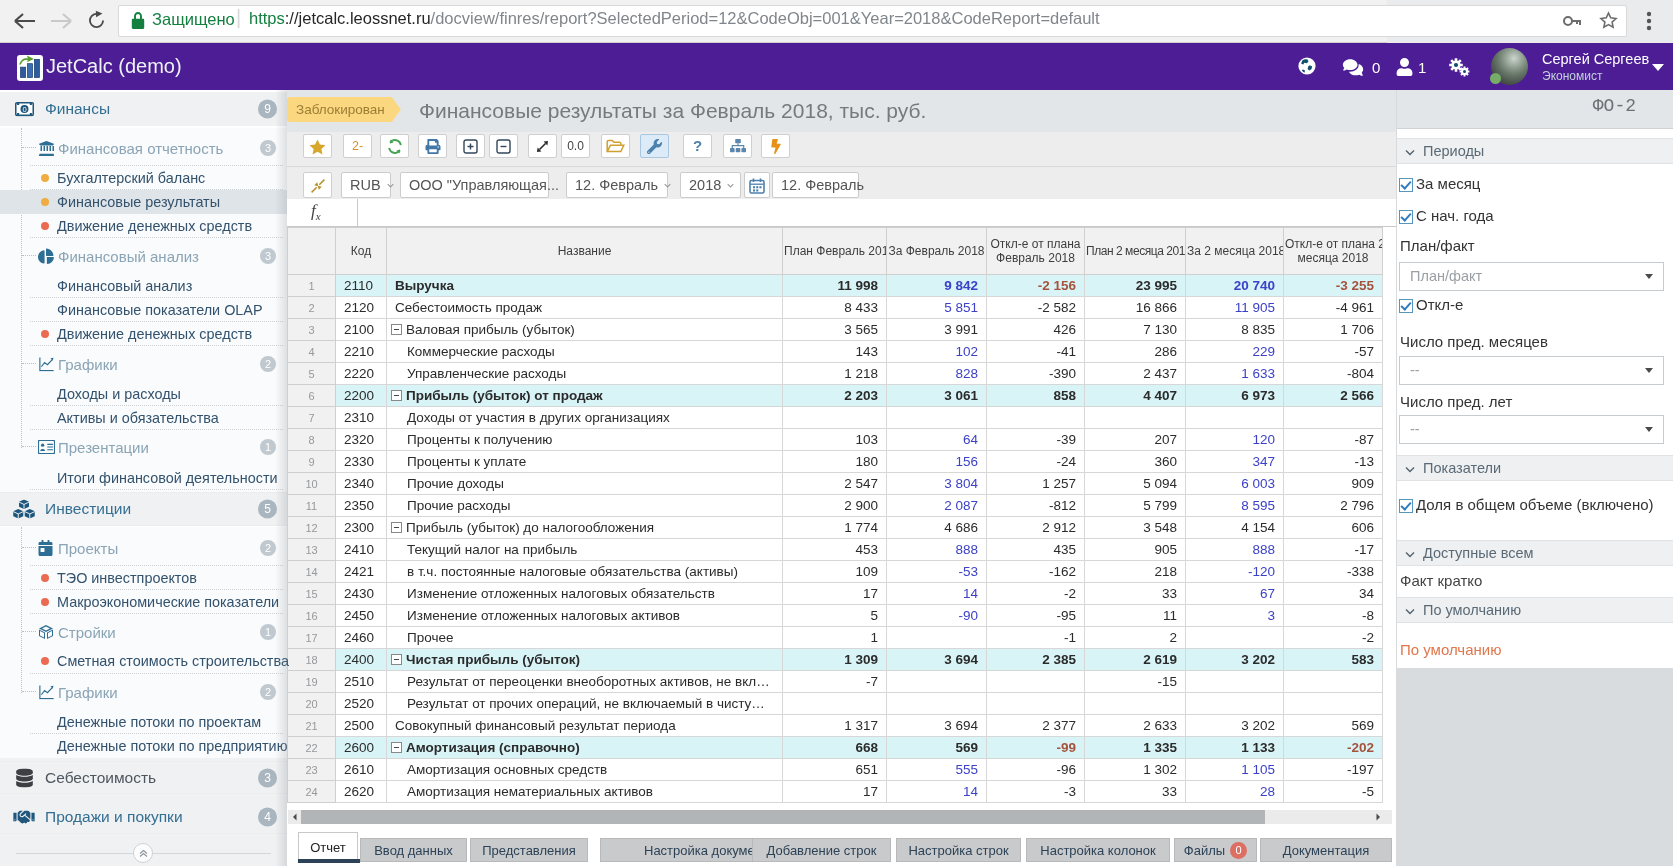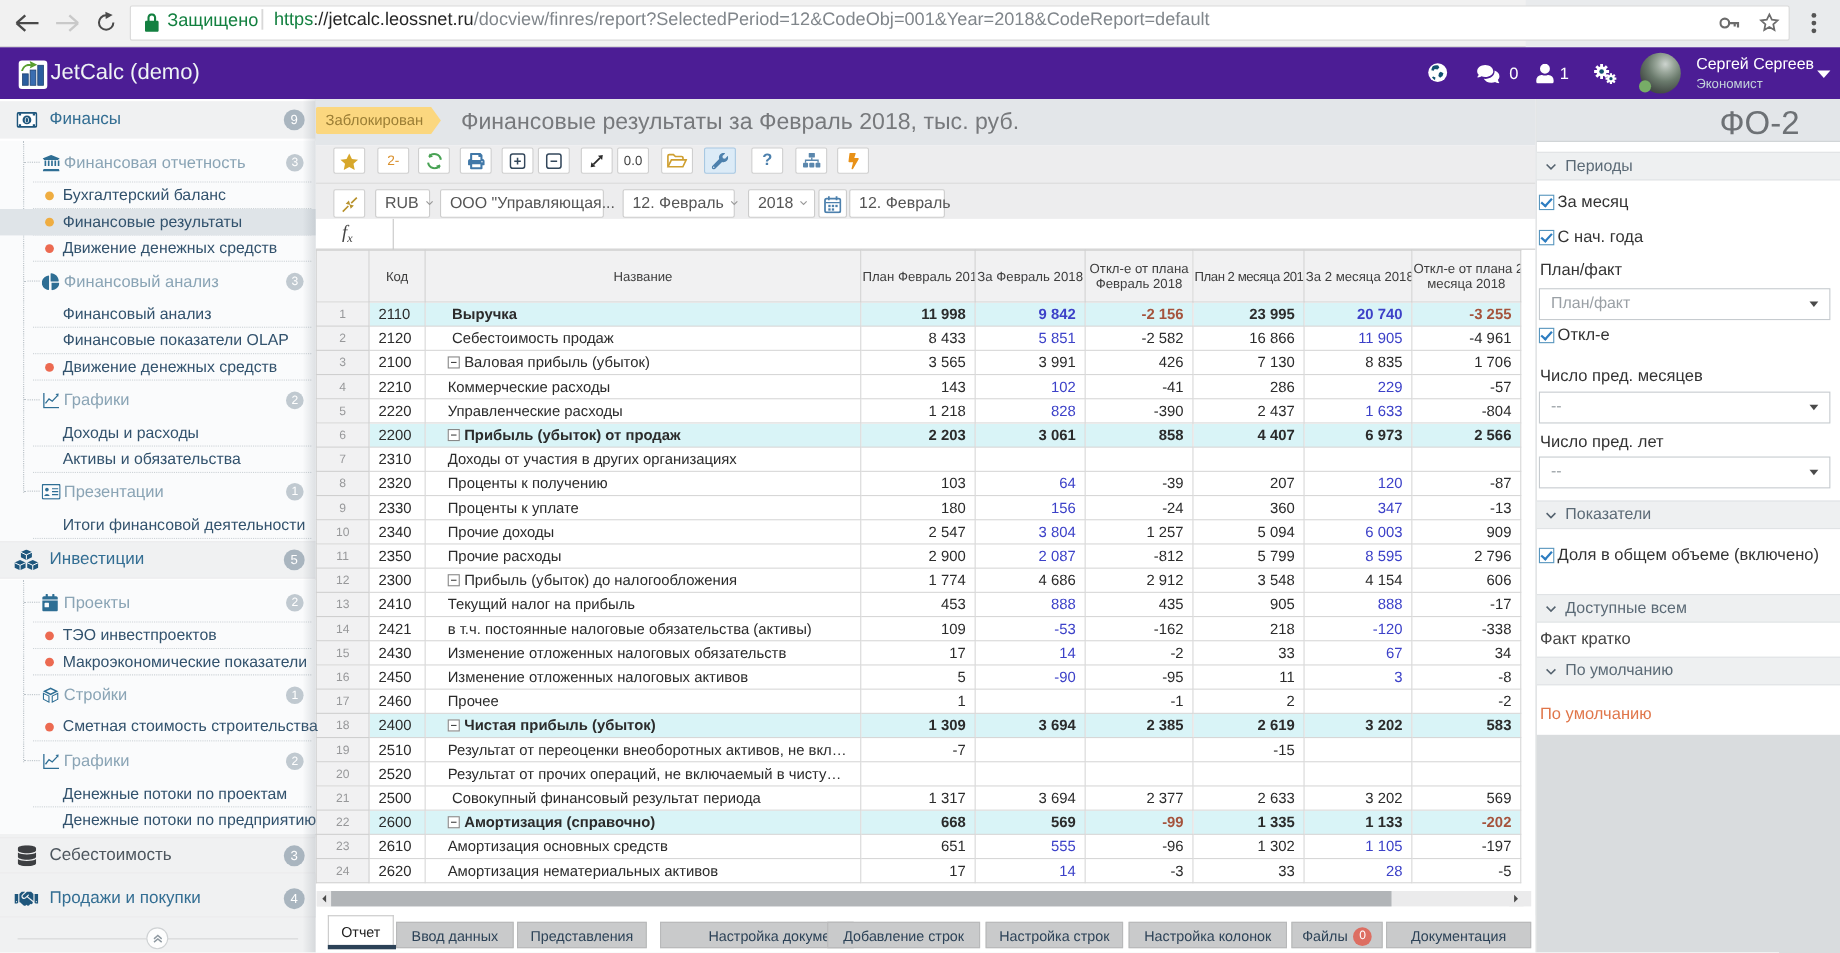--- a/index.html
+++ b/index.html
@@ -60,21 +60,21 @@
 #fxbar .fxdiv { position:absolute; left:70px; top:0; width:0; height:28px; border-left:1px solid #c8c8c8; }
 
 
 #tablewrap { position:absolute; left:0; top:137px; width:1097px; }
 #grid { border-collapse:collapse; table-layout:fixed; width:1096px; font-size:13.5px; color:#2b2b2b; }
 #grid td { border:1px solid #d7d7d7; overflow:hidden; white-space:nowrap; padding:0; height:22px; }
 #grid tr.h td:nth-child(7) { letter-spacing:-0.45px; }
 #grid tr.h td { height:47px; background:#f1f1f2; font-size:12px; color:#3e3e3e; text-align:center; border-color:#cfcfcf; padding:0 1px; }
 #grid td.rn { background:#f1f1f2; font-size:11px; color:#97989a; text-align:center; border-color:#cfcfcf; }
 #grid td.code { padding-left:8px; font-size:13.5px; }
-#grid td.nm { padding-left:24px; }
+#grid td.nm { padding-left:8px; }
 #grid td.nm.ind { padding-left:20px; }
 #grid .grp { display:inline-flex; align-items:center; margin-left:-4px; }
 #grid .mb { display:inline-block; width:11px; height:11px; border:1px solid #888; margin-right:4px; position:relative; background:#fff; }
 #grid .mb:after { content:""; position:absolute; left:2px; top:4px; width:5px; height:1px; background:#444; }
 #grid td.v { text-align:right; padding-right:8px; }
 #grid td.pl { color:#2b2b2b; }
 #grid td.za { color:#3c41c8; }
 #grid td.ng { color:#a5533c; }
 #grid tr.cy td { background:#d9f4f7; font-weight:bold; }
 #grid tr.cy td.rn { background:#f1f1f2; font-weight:normal; }
@@ -774,21 +774,21 @@
       <div class="tab" style="left:465px;width:139px;">Добавление строк</div>
       <div class="tab" style="left:609px;width:125px;">Настройка строк</div>
       <div class="tab" style="left:739px;width:144px;">Настройка колонок</div>
       <div class="tab" style="left:887px;width:83px;">Файлы<span class="fbadge">0</span></div>
       <div class="tab" style="left:973px;width:132px;">Документация</div>
     </div>
   </div>
 
   <div id="rpanel">
     <div id="rtop">
-        <div style="position:absolute;right:38px;top:6px;font-size:30px;color:#6d7175;">ФО-2</div>
+        <div style="position:absolute;right:38px;top:6px;font-size:18px;color:#6d7175;font-family:Liberation Mono, monospace;">ФО-2</div>
       </div>
     <div class="rsect" style="top:48px;"><svg class="chev" width="10" height="7" viewBox="0 0 10 7">
           <path d="M1 1.5 L5 5.5 L9 1.5" stroke="#54626e" stroke-width="1.4" fill="none"></path>
         </svg>Периоды</div>
     <div class="cbrow" style="top:85px;"><span class="cb"></span>За месяц</div>
     <div class="cbrow" style="top:117px;"><span class="cb"></span>С нач. года</div>
     <div class="rlabel" style="top:147px;">План/факт</div>
     <div class="rselect" style="top:172px;">План/факт<span class="arr"></span></div>
     <div class="cbrow" style="top:206px;"><span class="cb"></span>Откл-е</div>
     <div class="rlabel" style="top:243px;">Число пред. месяцев</div>

